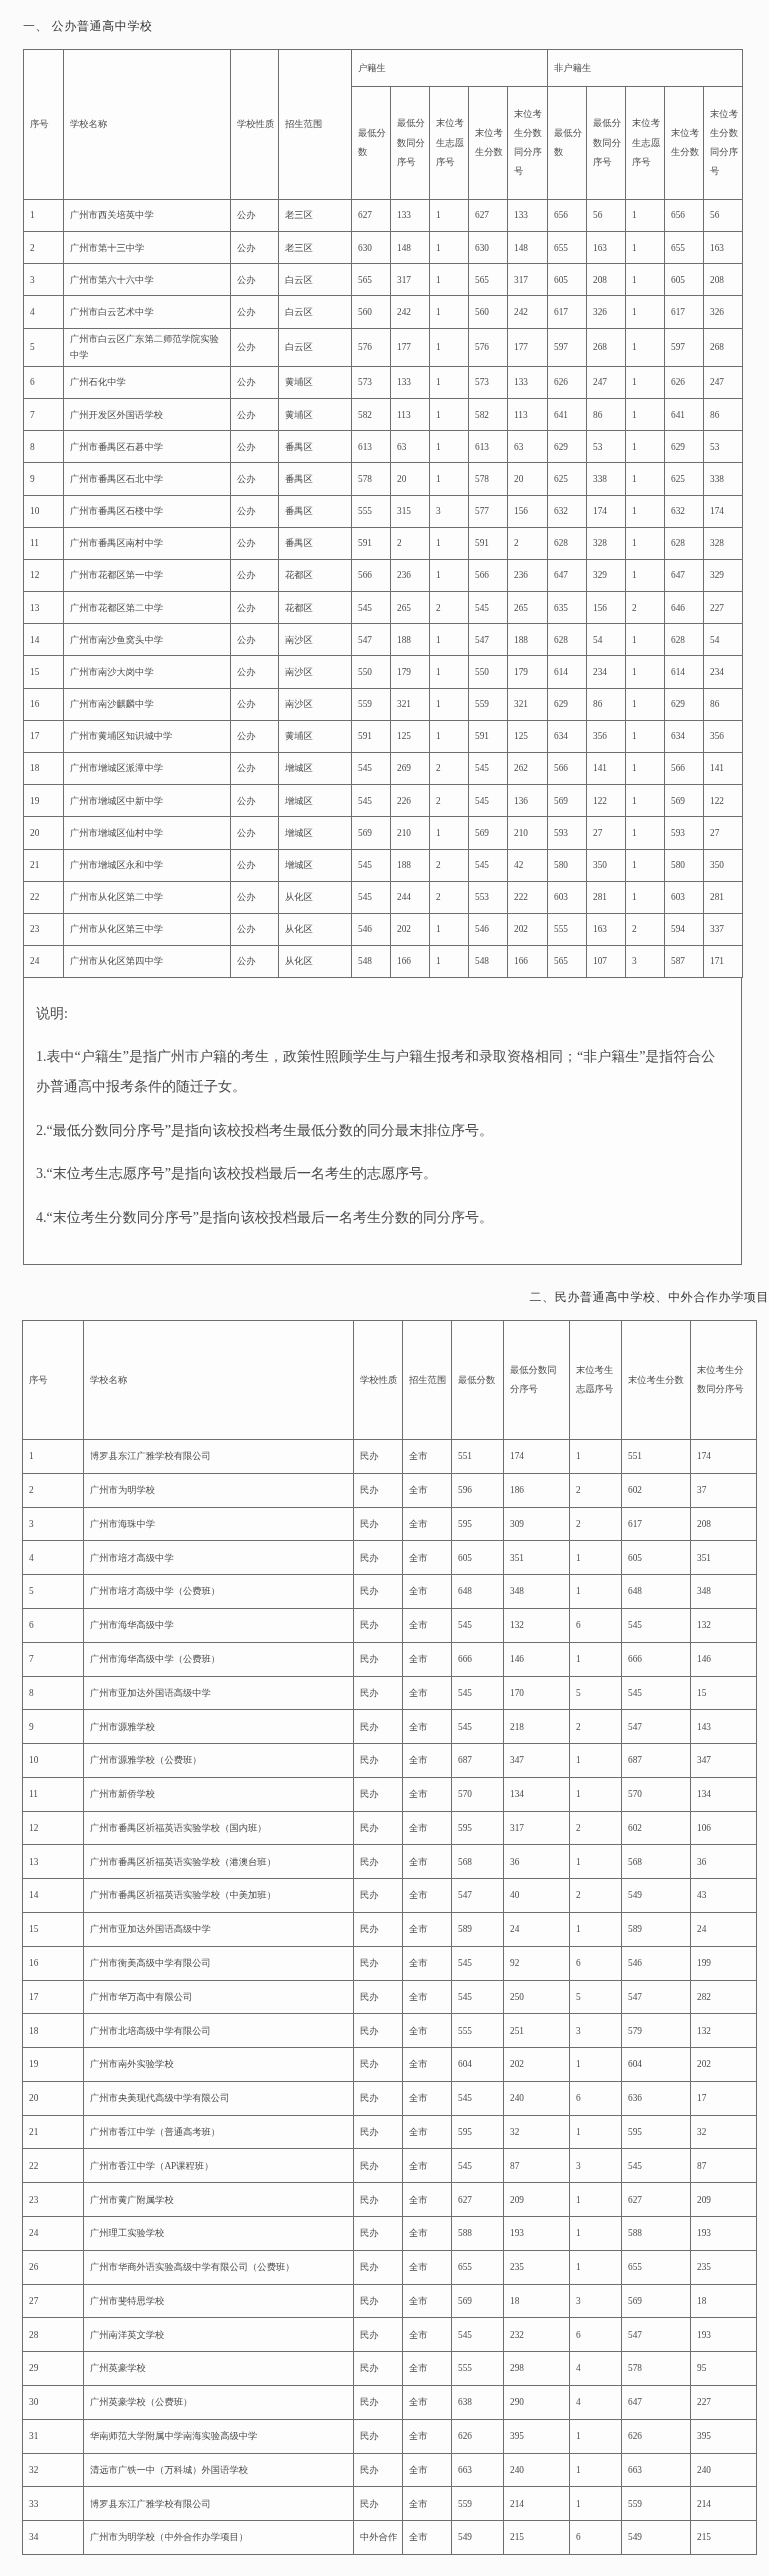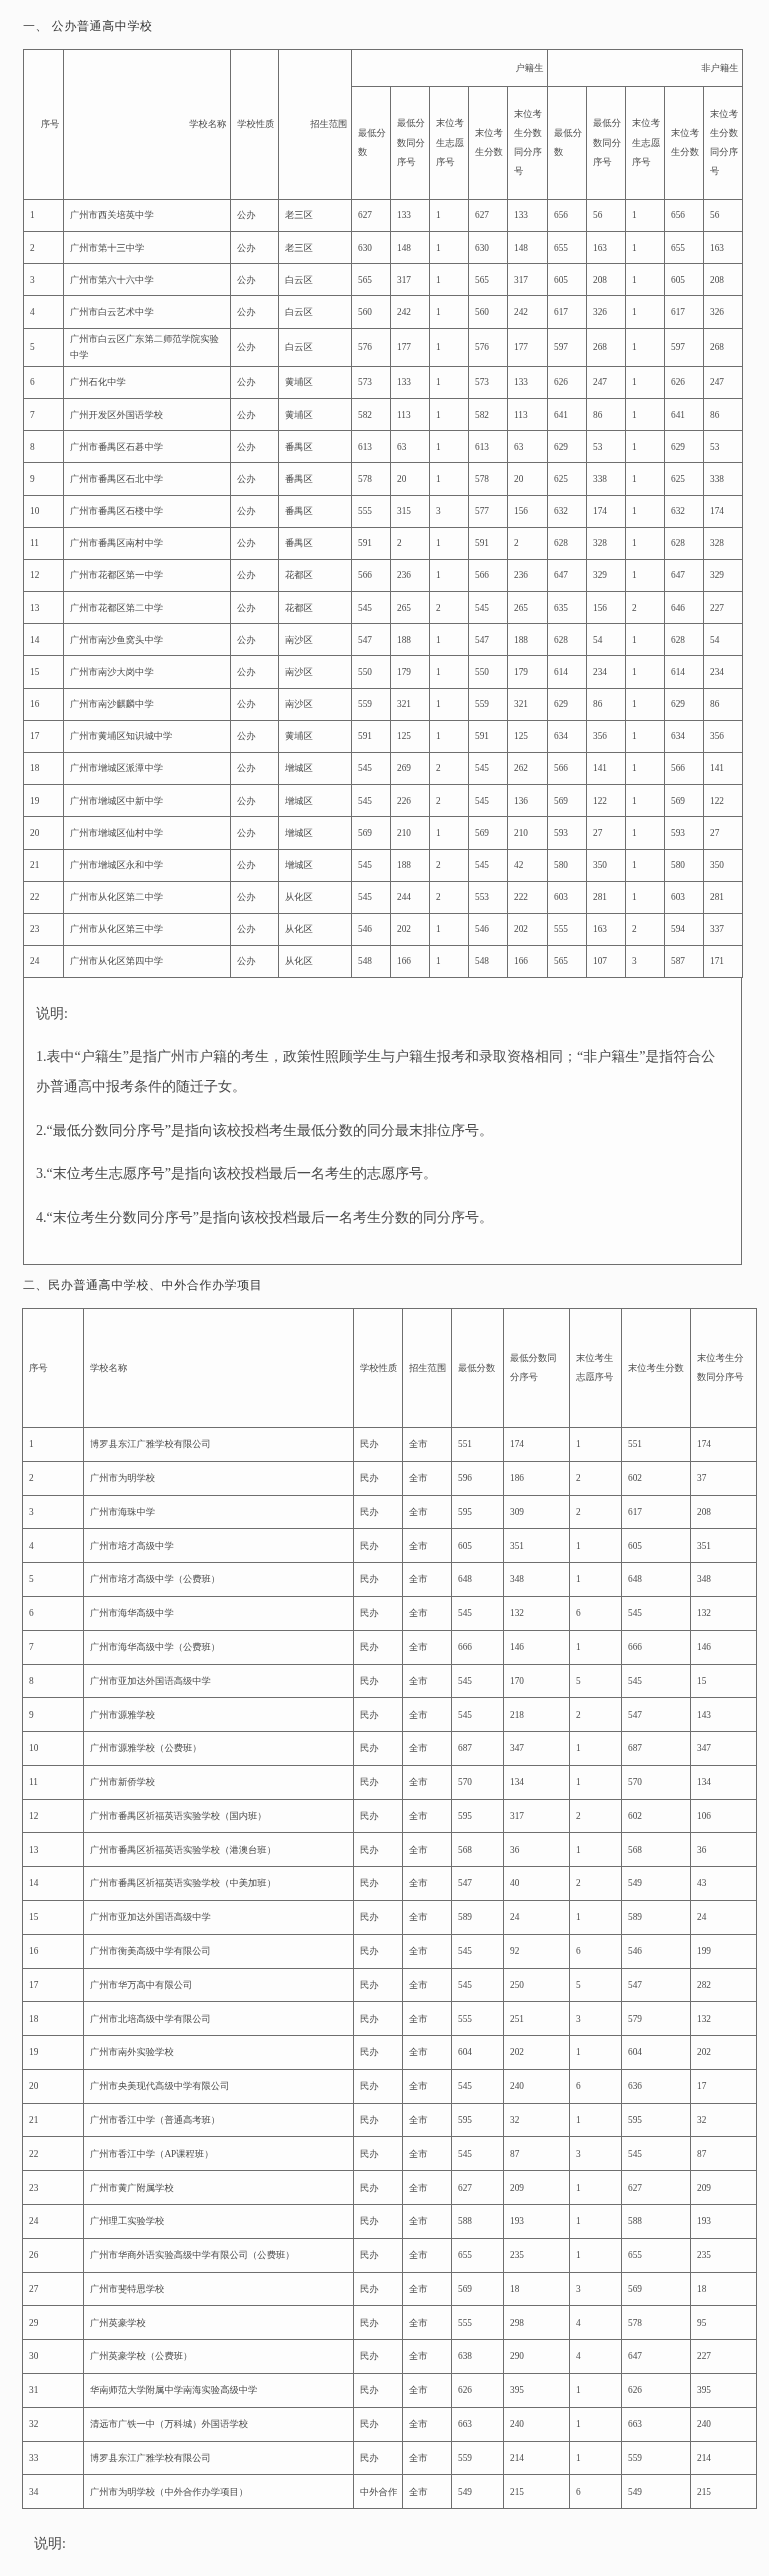--- a/index.html
+++ b/index.html
@@ -7,36 +7,36 @@
     background:#fbfbfb;
     color:#3f3f3f;
     font-family:"Liberation Serif","DejaVu Serif",serif;
     width:769px;
   }
   .page { width:769px; padding-top:10.8px; }
   .sec-title {
     font-size:12px; font-weight:normal; letter-spacing:0.6px;
     margin:7.2px 0 14.4px 23px; color:#373737;
   }
-  .sec-title.second { margin-top:12px; }
+  .sec-title.second { margin-top:24px;text-align:right; }
   table { border-collapse:collapse; table-layout:fixed; background:#fdfdfd; }
   .t1 { margin-left:23px; width:719px; }
   .t2 { margin-left:22px; width:733px; }
   th, td {
     border:0.6px solid #6e6e6e;
     font-weight:normal;
     text-align:left;
     vertical-align:middle;
     padding:2.4px 3.6px 2.4px 6px;
     font-size:9.3px;
     word-break:break-all;
     color:#4a4a4a;
   }
   thead th { line-height:2.05; }
-  .t1 tr.grp th { height:31px;text-align:right; }
+  .t1 tr.grp th { height:31px; }
   .t1 tr.subh th { height:107px; }
   .t2 thead th { height:113px; }
   .t1 thead th[rowspan] { line-height:2.3; }
   .t1 tbody td { height:26.4px; line-height:1.75; }
   .t2 tbody td { height:28px; line-height:1.75; }
   
   .grp-start, .t1 tbody td:nth-child(10) { border-left:1.8px double #6e6e6e; }
   .notes-box {
     margin-left:23px; width:719px; box-sizing:border-box;
     border:0.6px solid #6e6e6e; border-top:none;
@@ -797,20 +797,31 @@
           <td>广州市斐特思学校</td>
           <td>民办</td>
           <td>全市</td>
           <td>569</td>
           <td>18</td>
           <td>3</td>
           <td>569</td>
           <td>18</td>
         </tr>
         <tr>
+          <td>28</td>
+          <td>广州南洋英文学校</td>
+          <td>民办</td>
+          <td>全市</td>
+          <td>545</td>
+          <td>232</td>
+          <td>6</td>
+          <td>547</td>
+          <td>193</td>
+        </tr>
+        <tr>
           <td>29</td>
           <td>广州英豪学校</td>
           <td>民办</td>
           <td>全市</td>
           <td>555</td>
           <td>298</td>
           <td>4</td>
           <td>578</td>
           <td>95</td>
         </tr>

